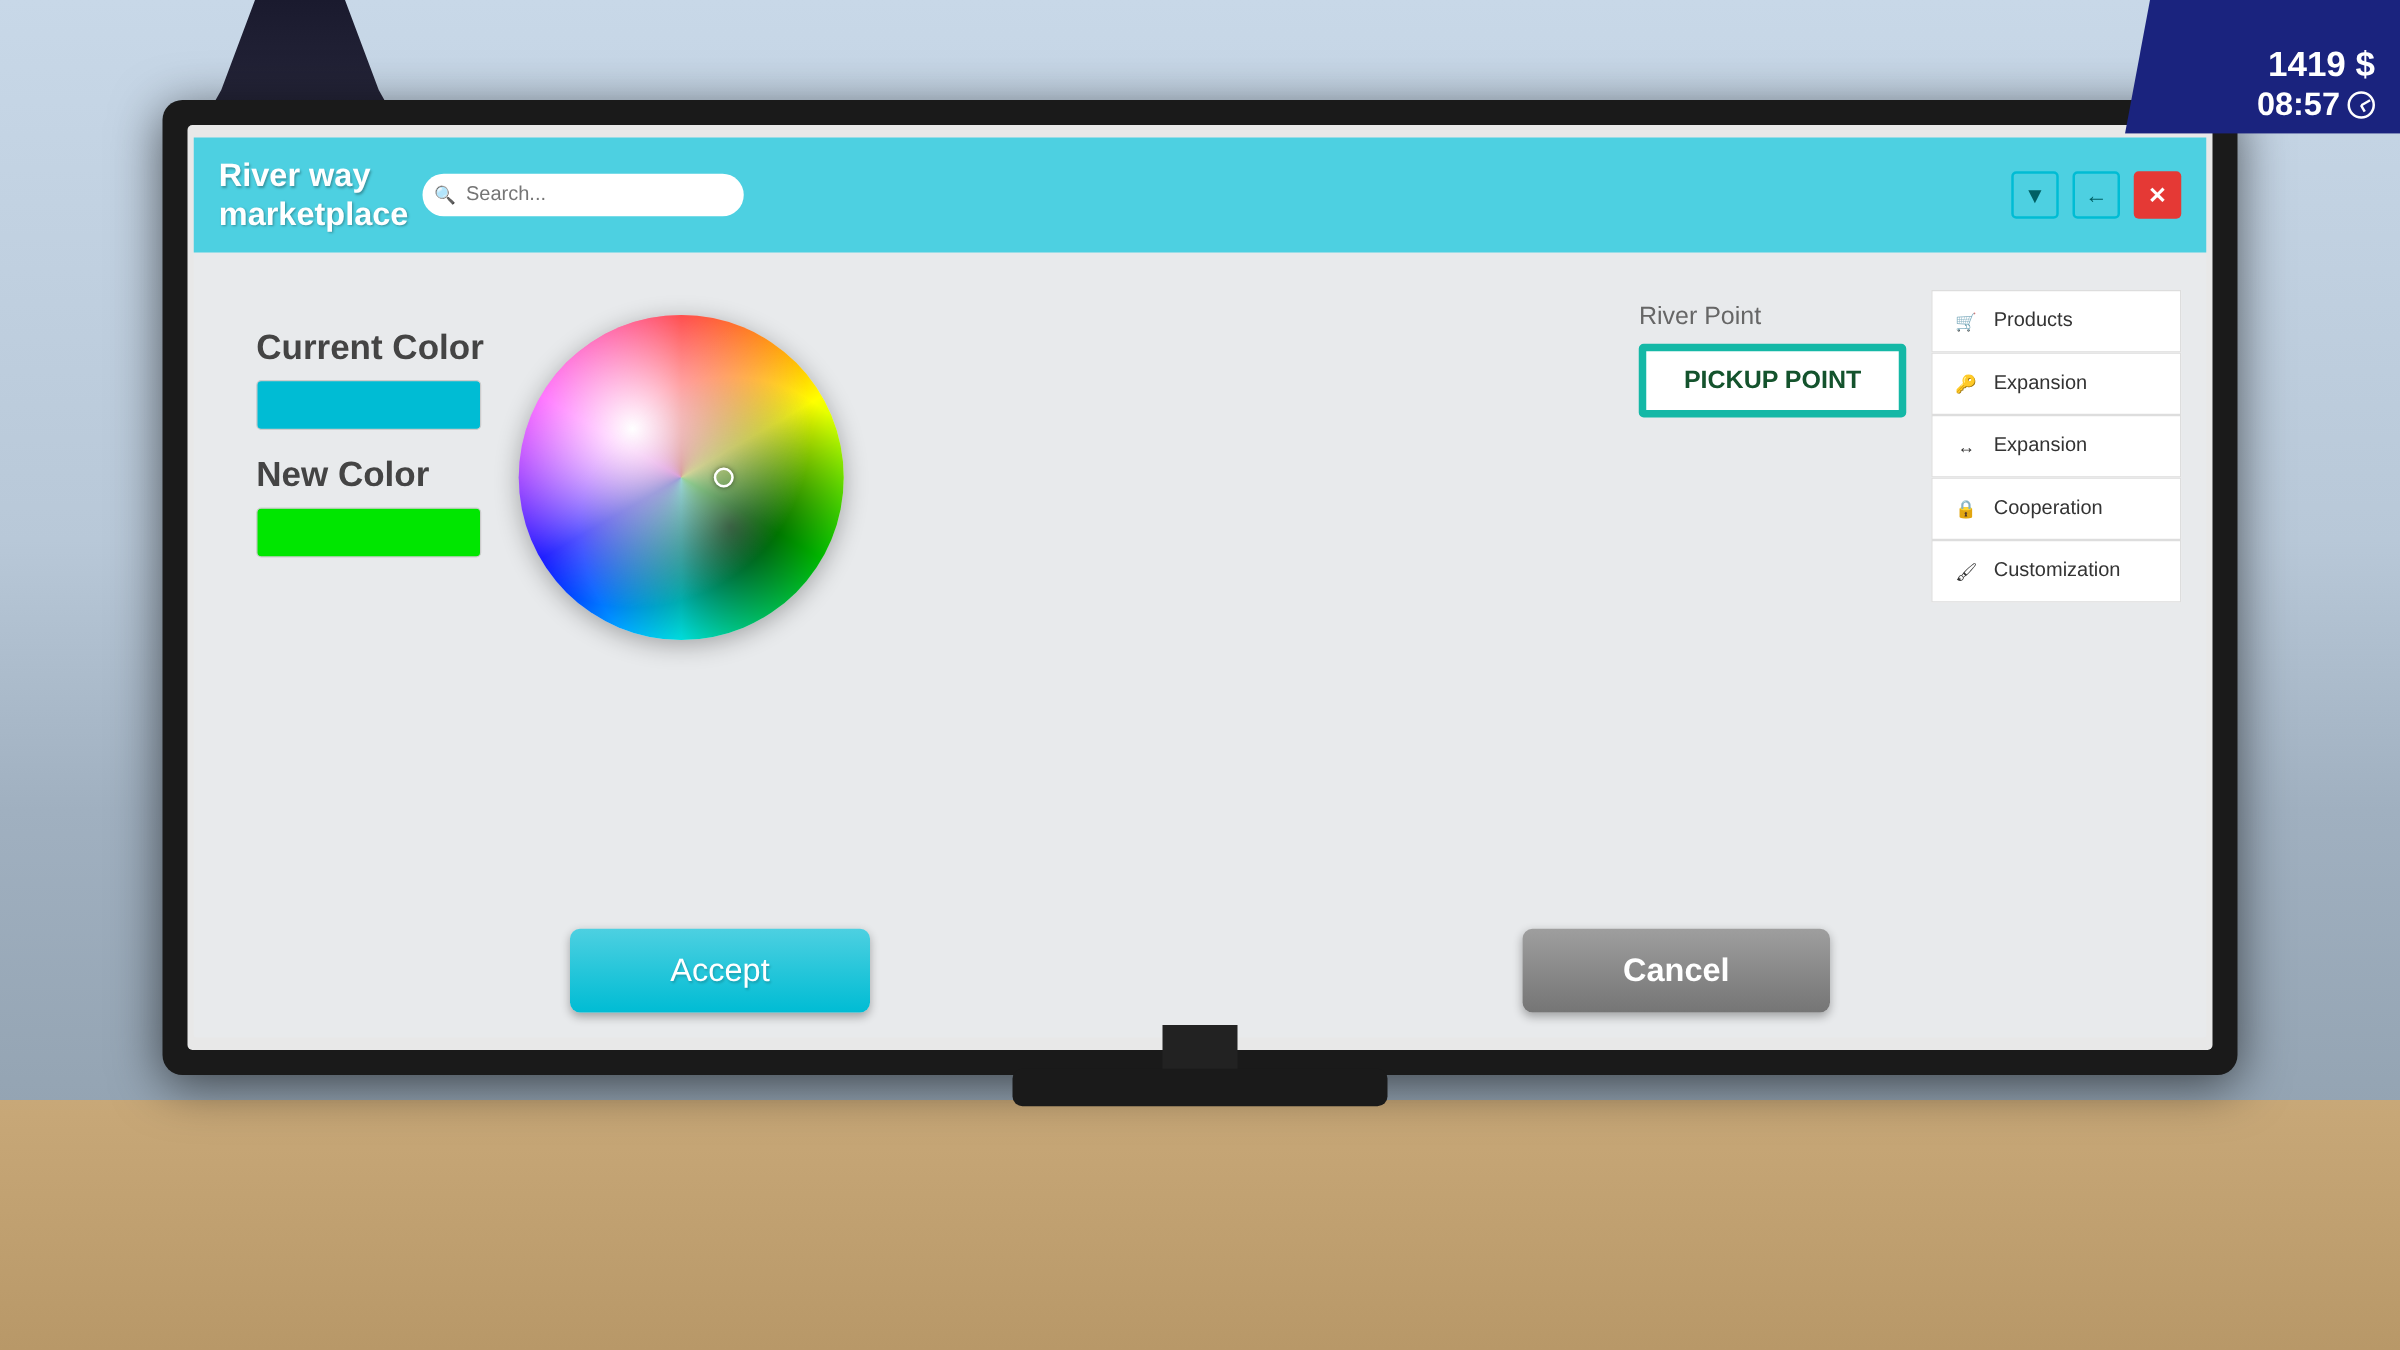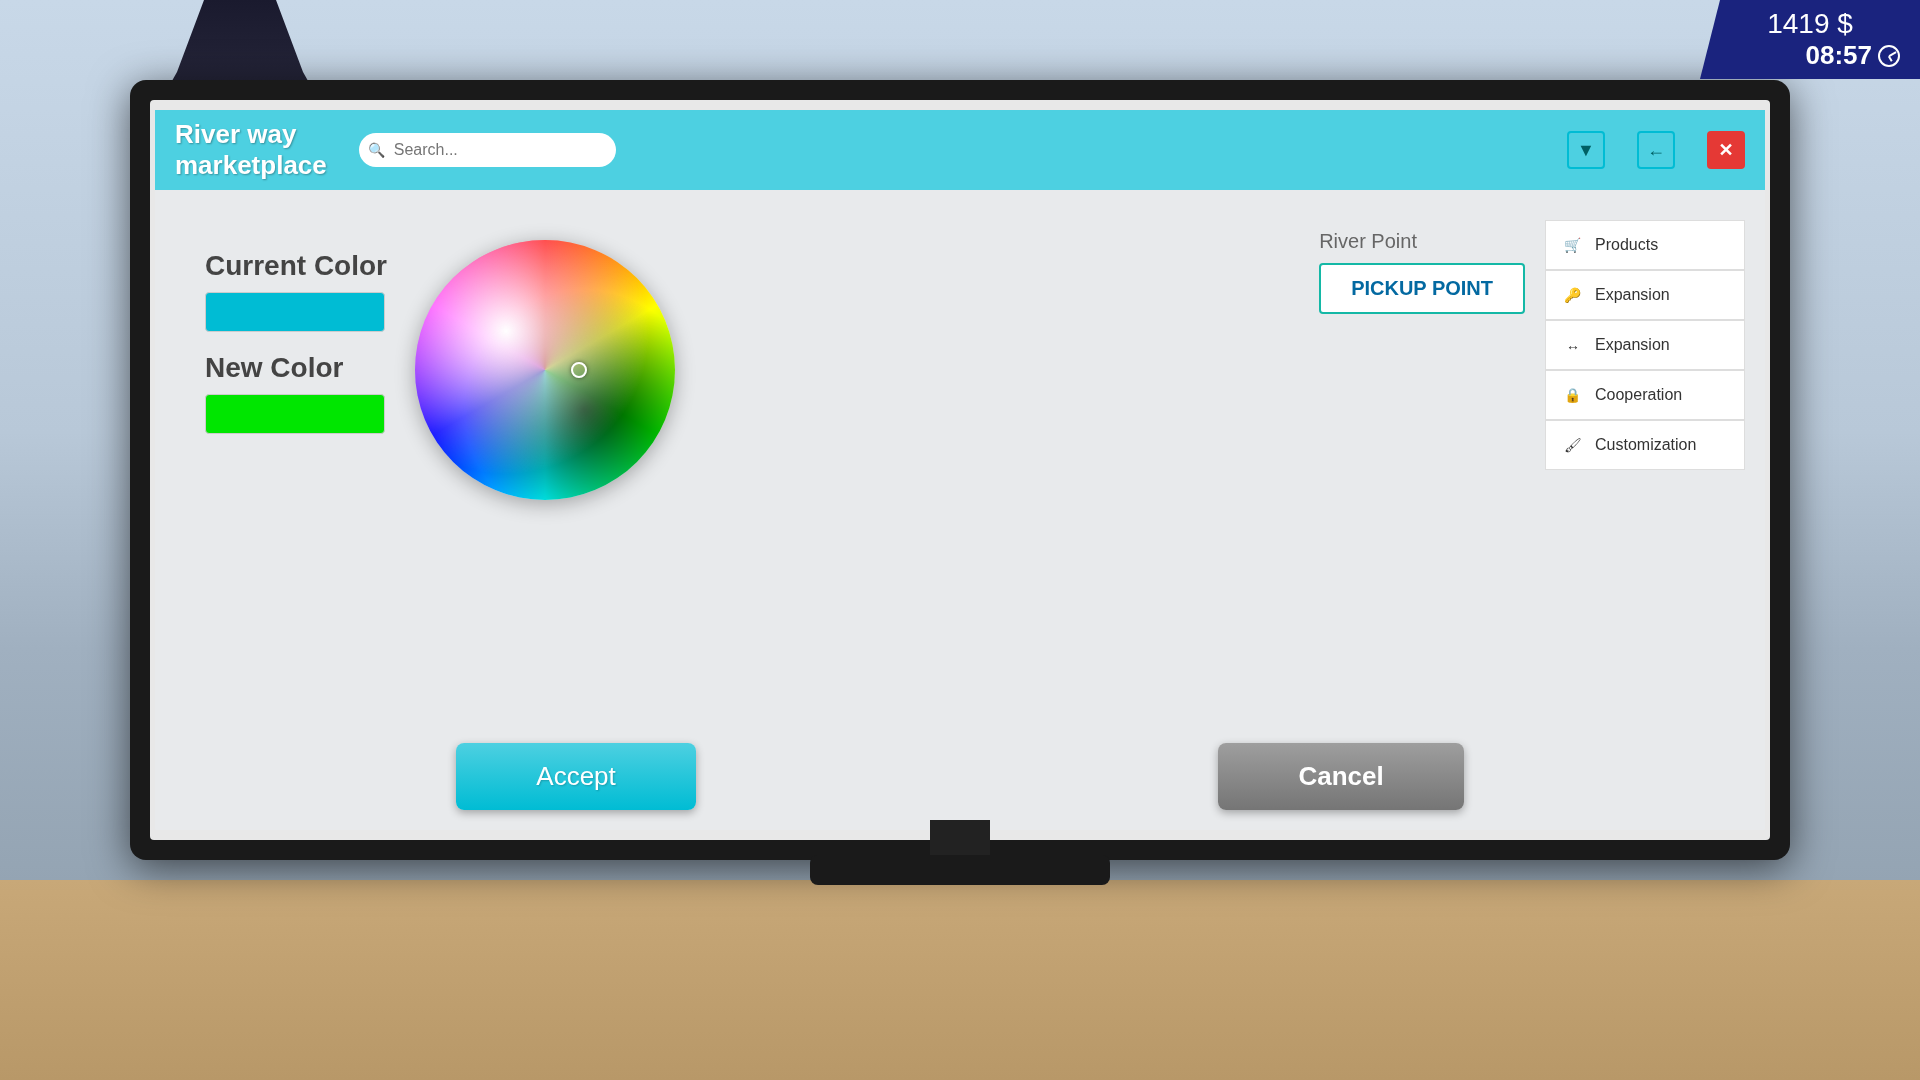--- a/index.html
+++ b/index.html
@@ -98,22 +98,23 @@
       background: #1a237e;
       padding: 8px 20px;
       min-width: 220px;
       z-index: 100;
       clip-path: polygon(20px 0%, 100% 0%, 100% 100%, 0% 100%);
     }
 
     .hud-money {
       color: white;
       font-size: 28px;
-      font-weight: normal;
-      text-align: center;
+      font-weight: bold;
+      text-align: right;
+      margin-top: 28px;
     }
 
     .hud-time {
       color: white;
       font-size: 26px;
       font-weight: bold;
       text-align: center;
       display: flex;
       align-items: center;
       justify-content: flex-end;
@@ -132,23 +133,23 @@
       flex-direction: column;
       border-radius: 2px;
     }
 
     
     .modal-header {
       background: #4dd0e1;
       padding: 15px 20px;
       display: flex;
       align-items: center;
-      gap: 32px;
+      gap: 11px;
       flex-shrink: 0;
-      height: 80px;
+      height: 92px;
     }
 
     .modal-title {
       color: white;
       font-size: 26px;
       font-weight: bold;
       flex-shrink: 0;
       text-shadow: 1px 1px 2px rgba(0,0,0,0.3);
       line-height: 1.2;
     }
@@ -328,26 +329,26 @@
     }
 
     .edit-point-label {
       font-size: 20px;
       color: #666;
       margin-bottom: 10px;
     }
 
     .pickup-point-btn {
       background: white;
-      border: 2px solid #14b8a6;
+      border: 6px solid #14b8a6;
       padding: 12px 30px;
       font-size: 20px;
       font-weight: bold;
       cursor: pointer;
-      color: #0369a1;
+      color: #14532d;
       border-radius: 4px;
     }
 
     
     .modal-footer {
       display: flex;
       justify-content: space-around;
       padding: 20px 40px;
       flex-shrink: 0;
     }

